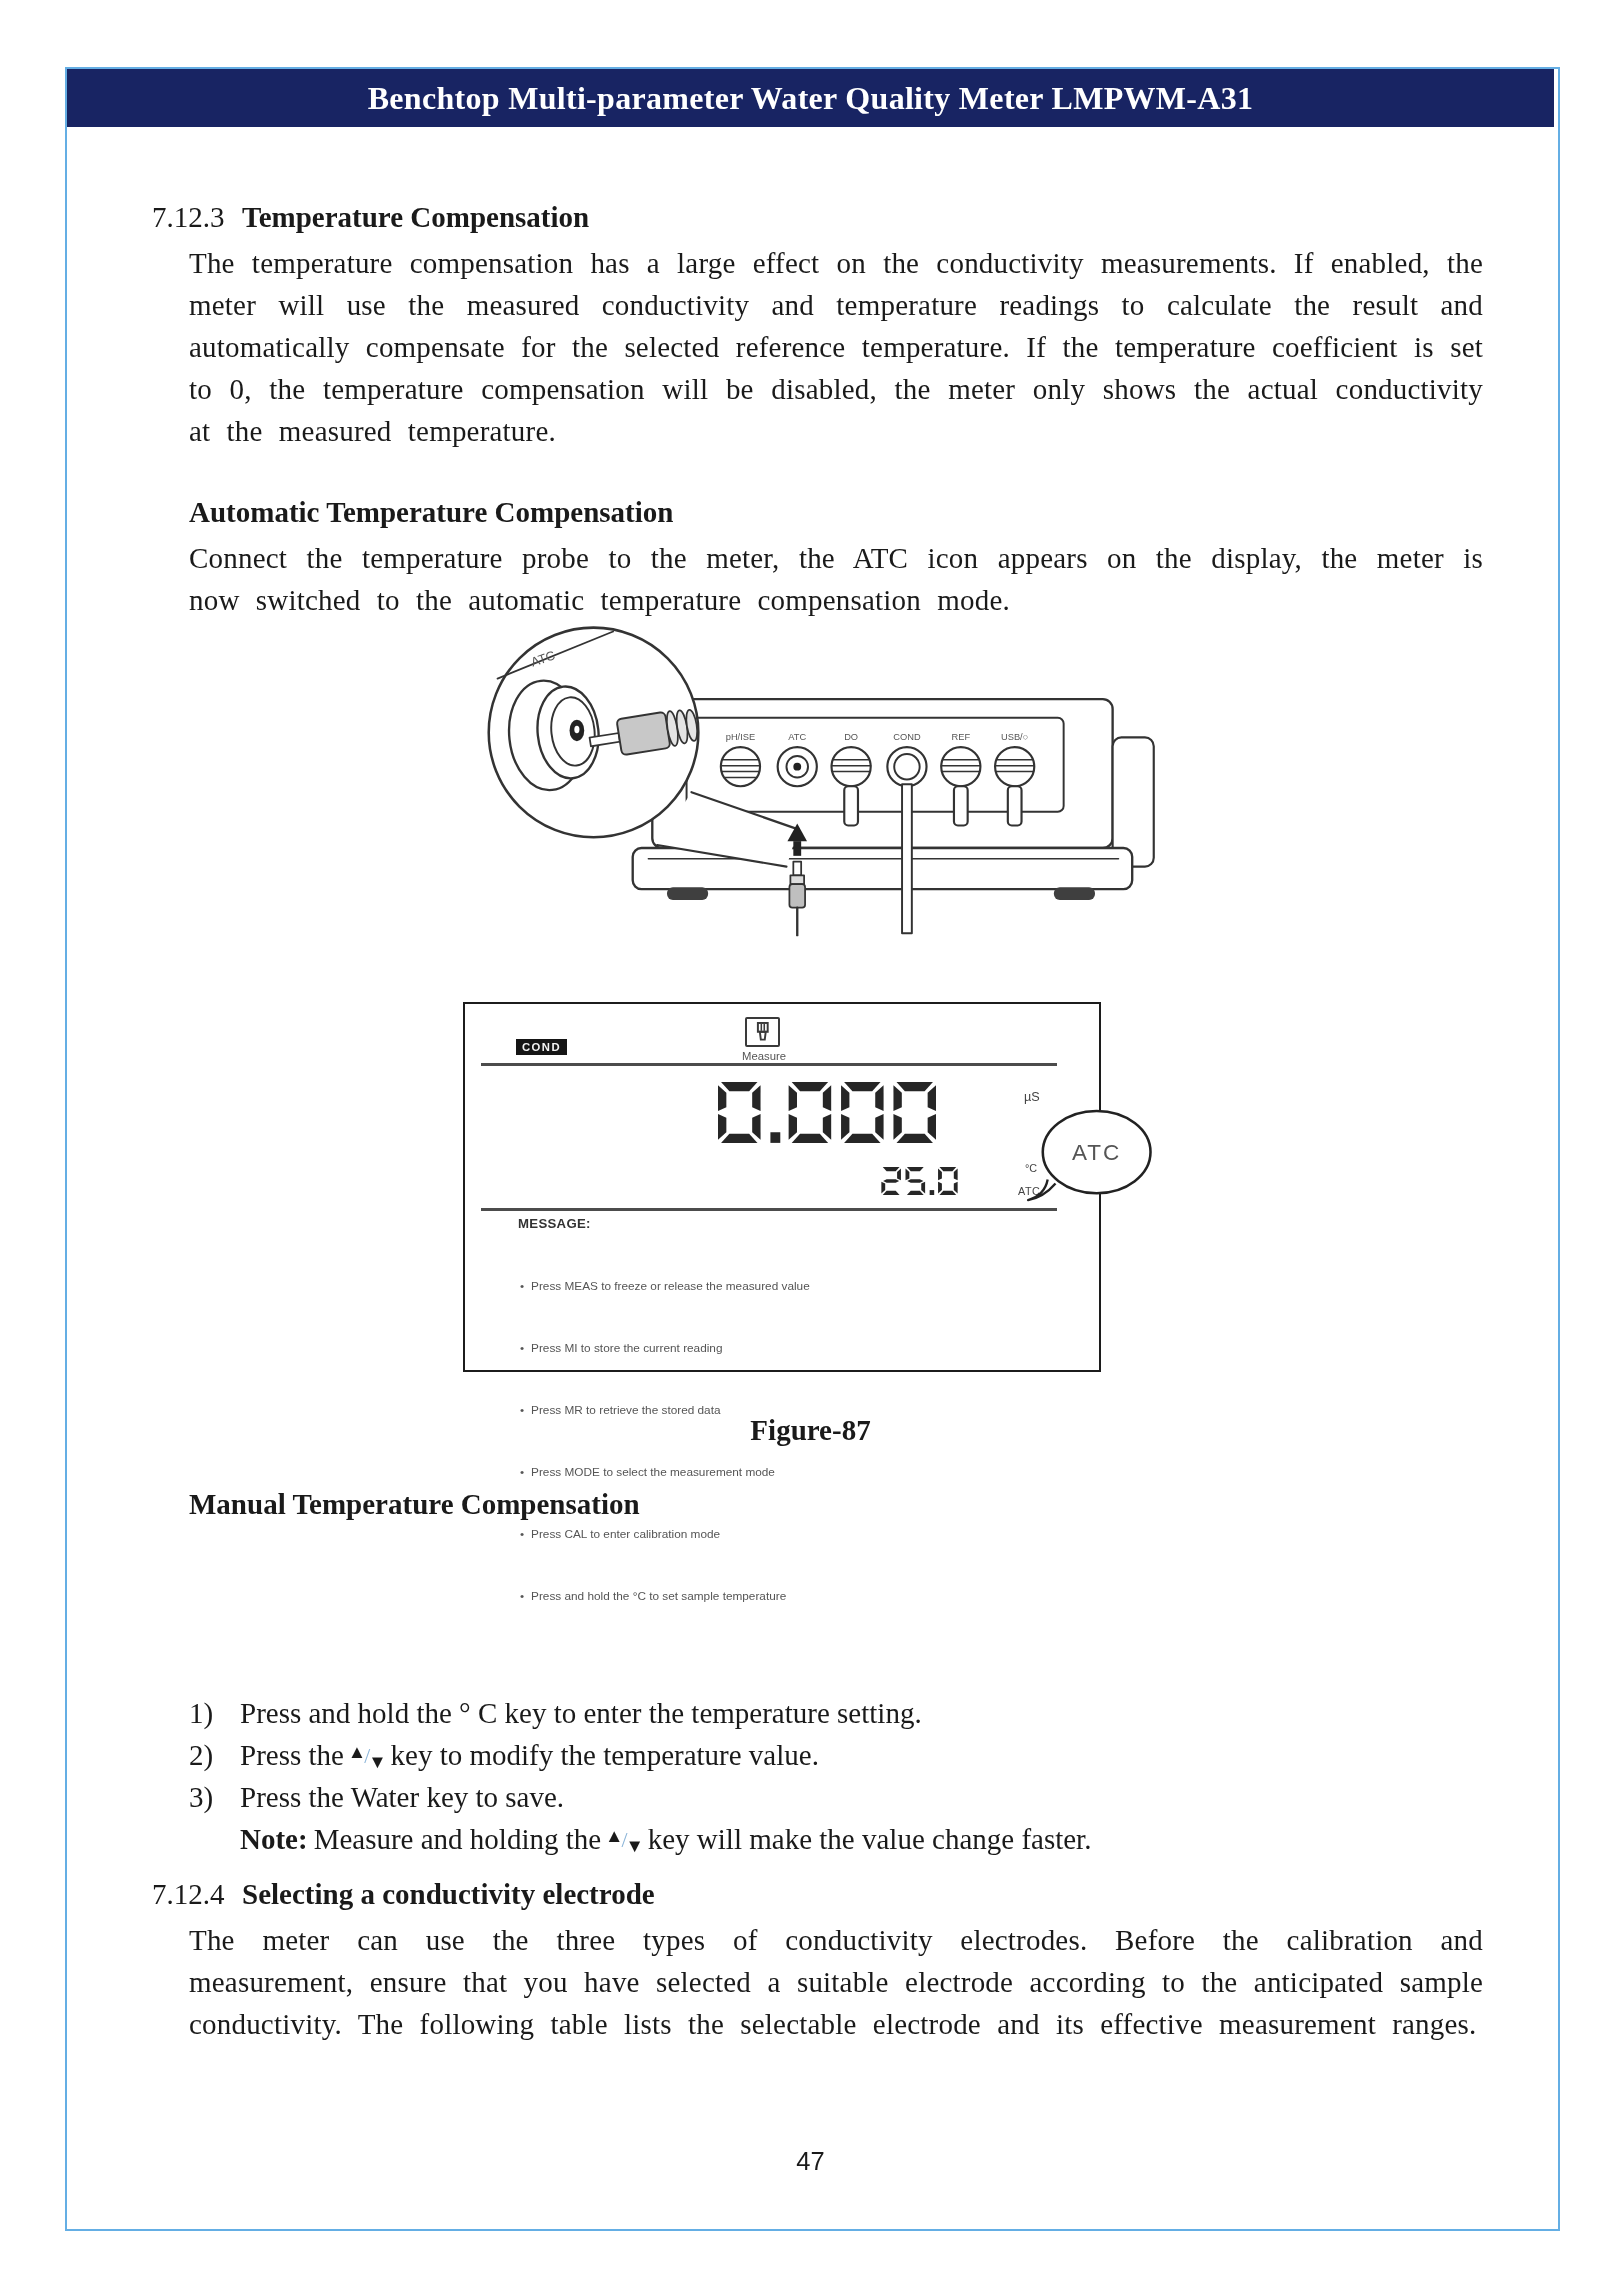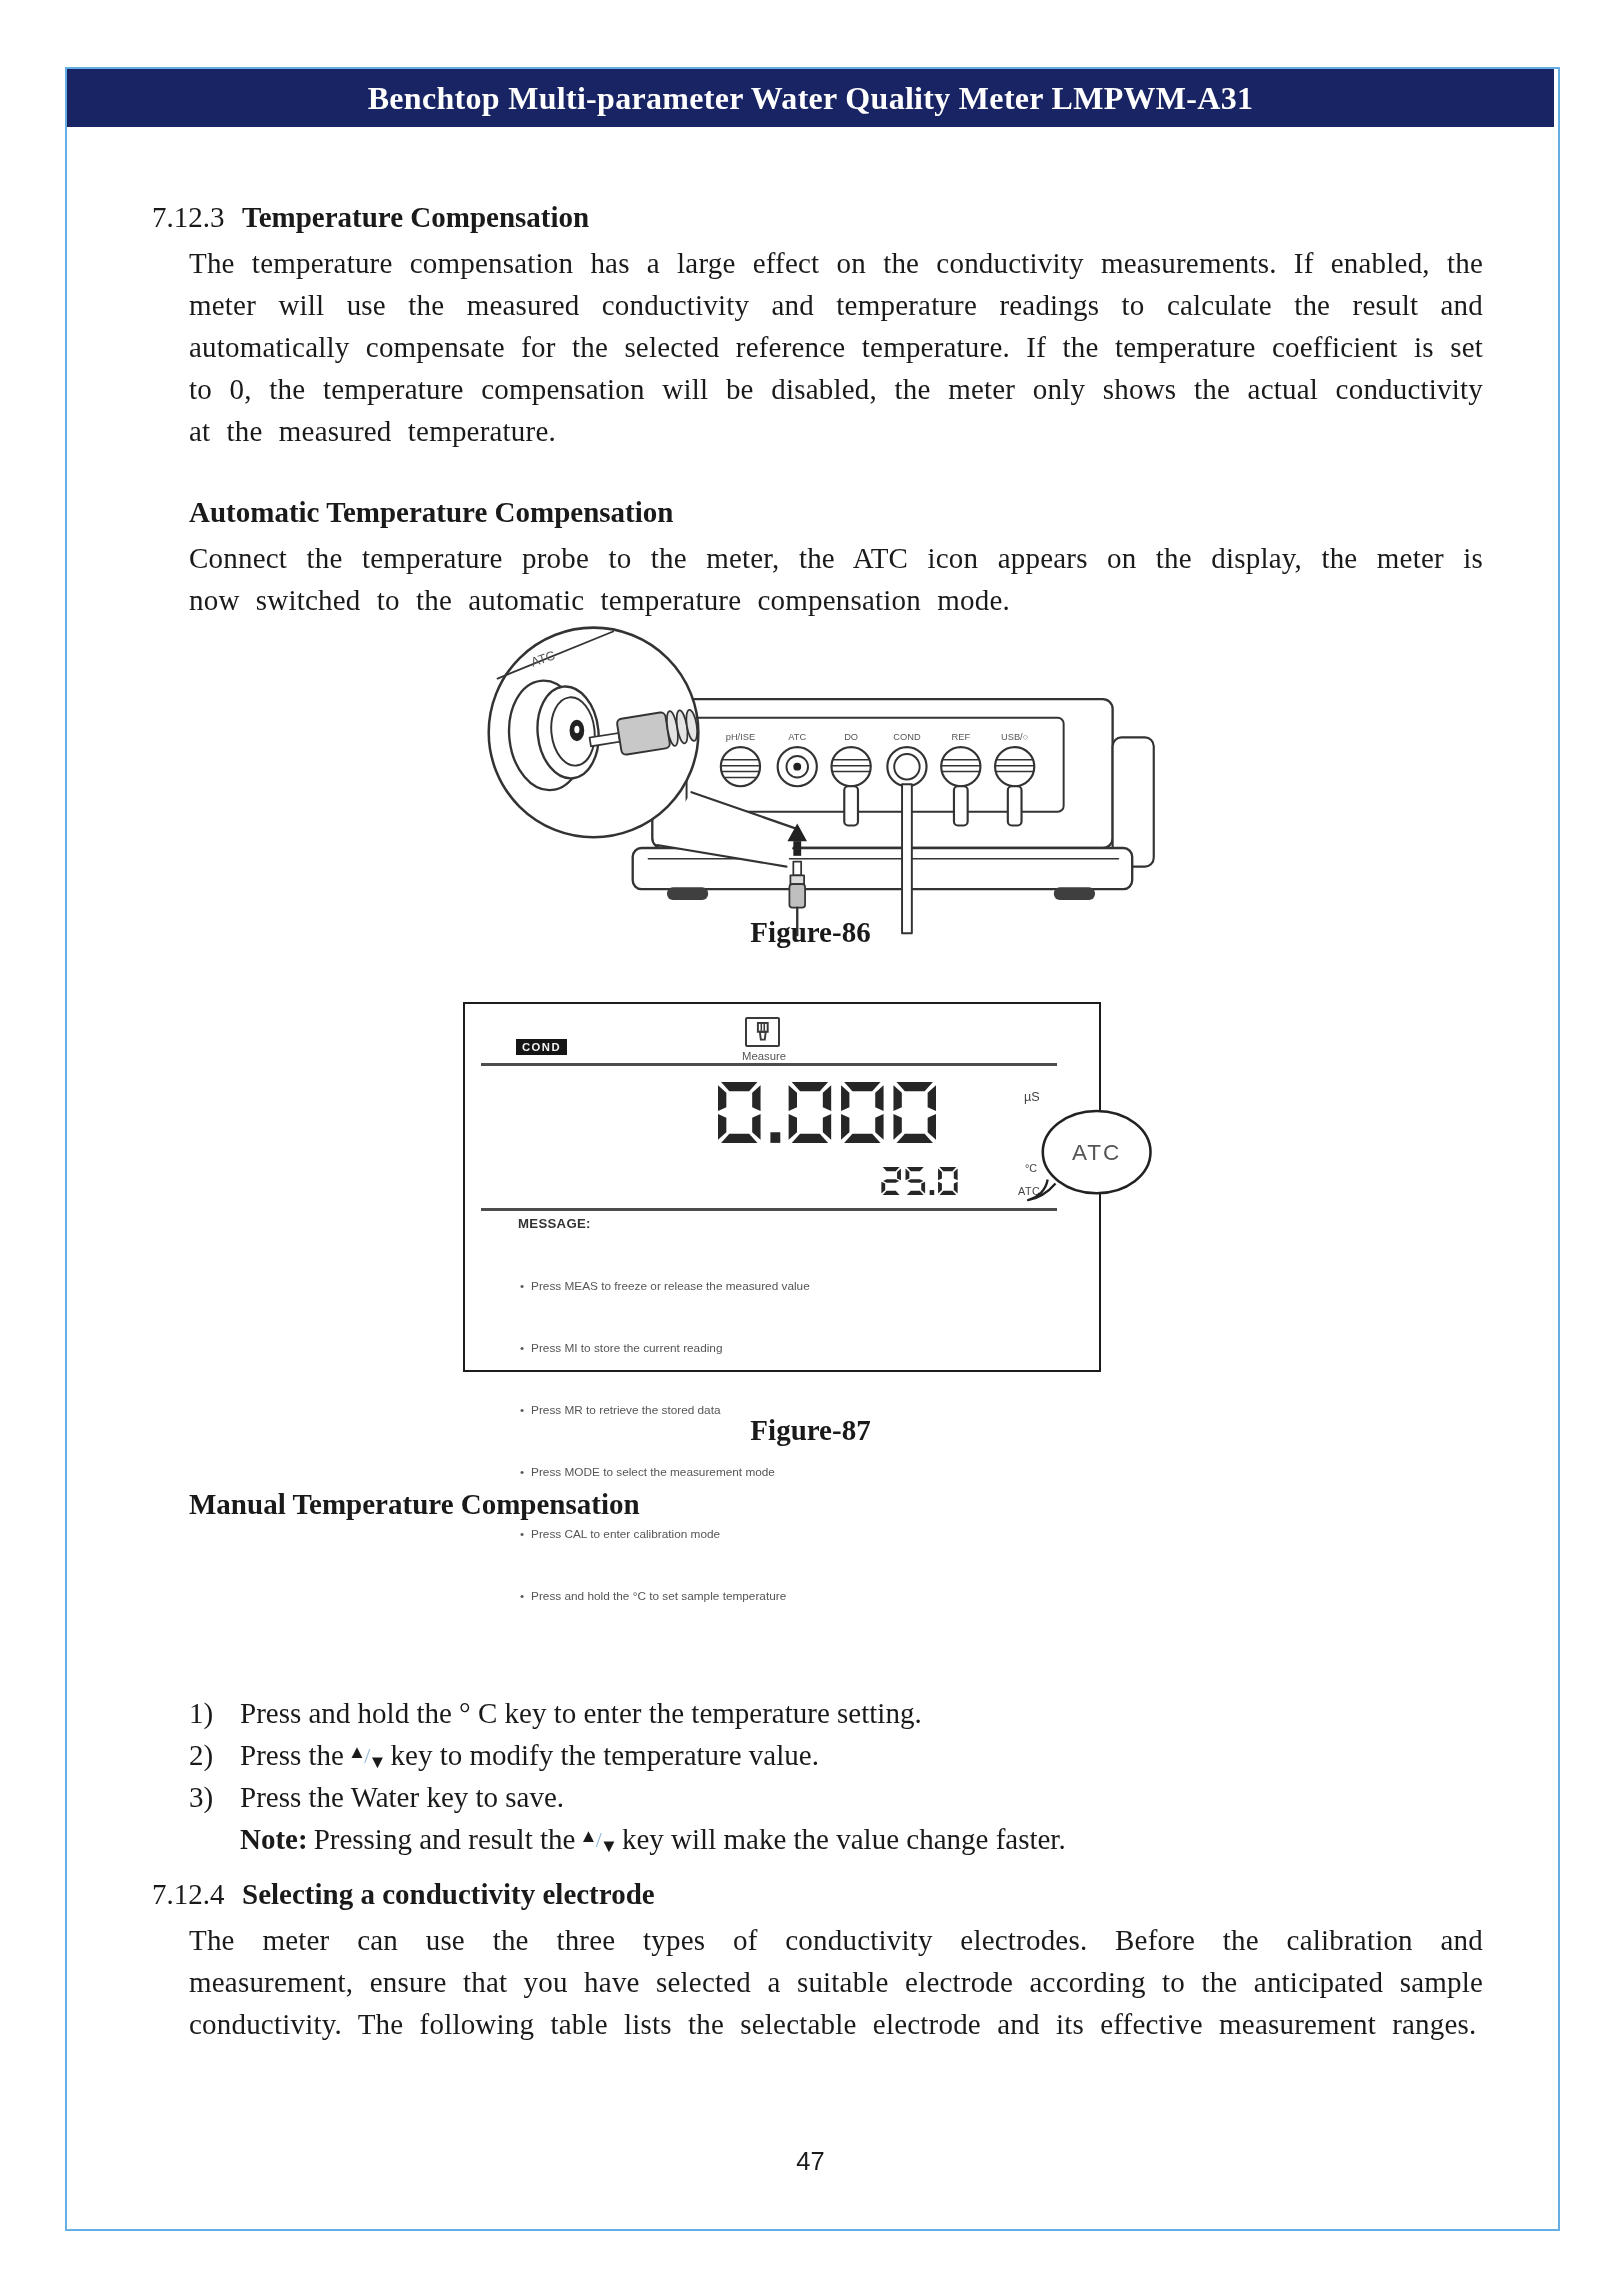--- a/index.html
+++ b/index.html
@@ -154,21 +154,20 @@
       <ellipse cx="123" cy="122" rx="2.6" ry="3.8" fill="#fff" stroke="none"></ellipse>
       <g transform="rotate(-9 195 126)">
         <rect x="136" y="121" width="30" height="9" fill="#fff" stroke="#333" stroke-width="1.8"></rect>
         <rect x="166" y="107" width="50" height="37" rx="5" fill="#c8c8c8" stroke="#333" stroke-width="2"></rect>
         <ellipse cx="221" cy="125" rx="5" ry="18" fill="#e4e4e4" stroke="#333" stroke-width="1.8"></ellipse>
         <ellipse cx="231" cy="125" rx="5" ry="17" fill="#e4e4e4" stroke="#333" stroke-width="1.8"></ellipse>
         <ellipse cx="241" cy="125" rx="5" ry="16" fill="#e4e4e4" stroke="#333" stroke-width="1.8"></ellipse>
       </g>
     </g>
   </svg>
-  <div class="figcap" style="top:916px;">Figure-86</div>
 
   <div class="disp">
     <span class="badge">COND</span>
     <span class="micon">
       <svg width="19.6" height="21.6" viewBox="0 0 20 22">
         <rect x="5" y="2" width="10" height="9" fill="none" stroke="#3a3a3a" stroke-width="2"></rect>
         <line x1="8.5" y1="3" x2="8.5" y2="10" stroke="#3a3a3a" stroke-width="1.6"></line>
         <line x1="11.5" y1="3" x2="11.5" y2="10" stroke="#3a3a3a" stroke-width="1.6"></line>
         <polygon points="7,11 13,11 12,19 8,19" fill="none" stroke="#3a3a3a" stroke-width="2"></polygon>
       </svg>
@@ -260,21 +259,21 @@
         <span>Press the</span><span class="updown"><span class="up">▲</span><span class="sl">/</span><span class="dn">▼</span></span><span>key to modify the temperature value.</span>
       </span>
     </div>
     <div class="step">
       <span class="n">3)</span>
       <span>Press the Water key to save.</span>
     </div>
     <div class="note-row">
       <b>Note:</b>
       <span>
-        <span>Pressing and result the</span><span class="updown"><span class="up">▲</span><span class="sl">/</span><span class="dn">▼</span></span><span>key will make the value change faster.</span>
+        <span>Measure and holding the</span><span class="updown"><span class="up">▲</span><span class="sl">/</span><span class="dn">▼</span></span><span>key will make the value change faster.</span>
       </span>
     </div>
   </div>
 
   <div class="hnum" style="top:1878px;">7.12.4</div>
   <div class="htitle" style="top:1878px;">Selecting a conductivity electrode</div>
   <div class="para" style="top:1919px;">The meter can use the three types of conductivity electrodes. Before the calibration and measurement, ensure that you have selected a suitable electrode according to the anticipated sample conductivity. The following table lists the selectable electrode and its effective measurement ranges.</div>
 
   <div class="pagenum">47</div>
 </div>

